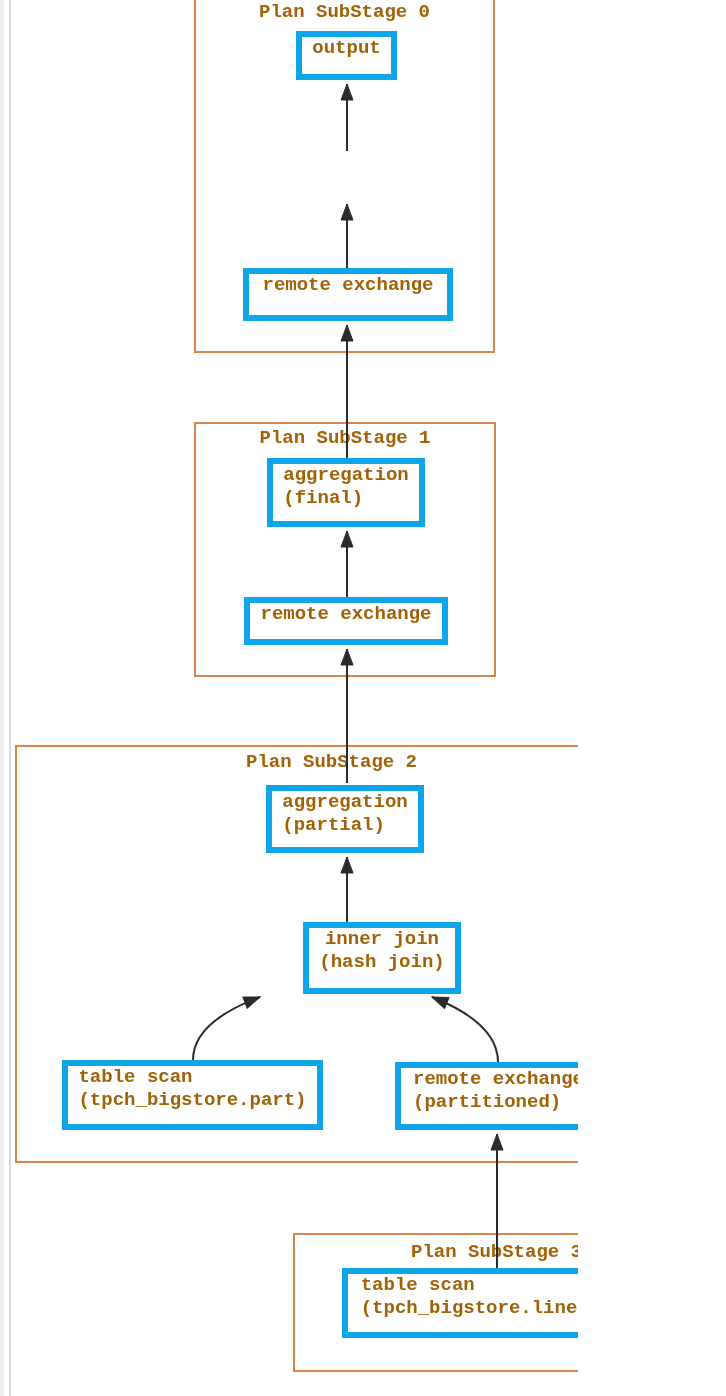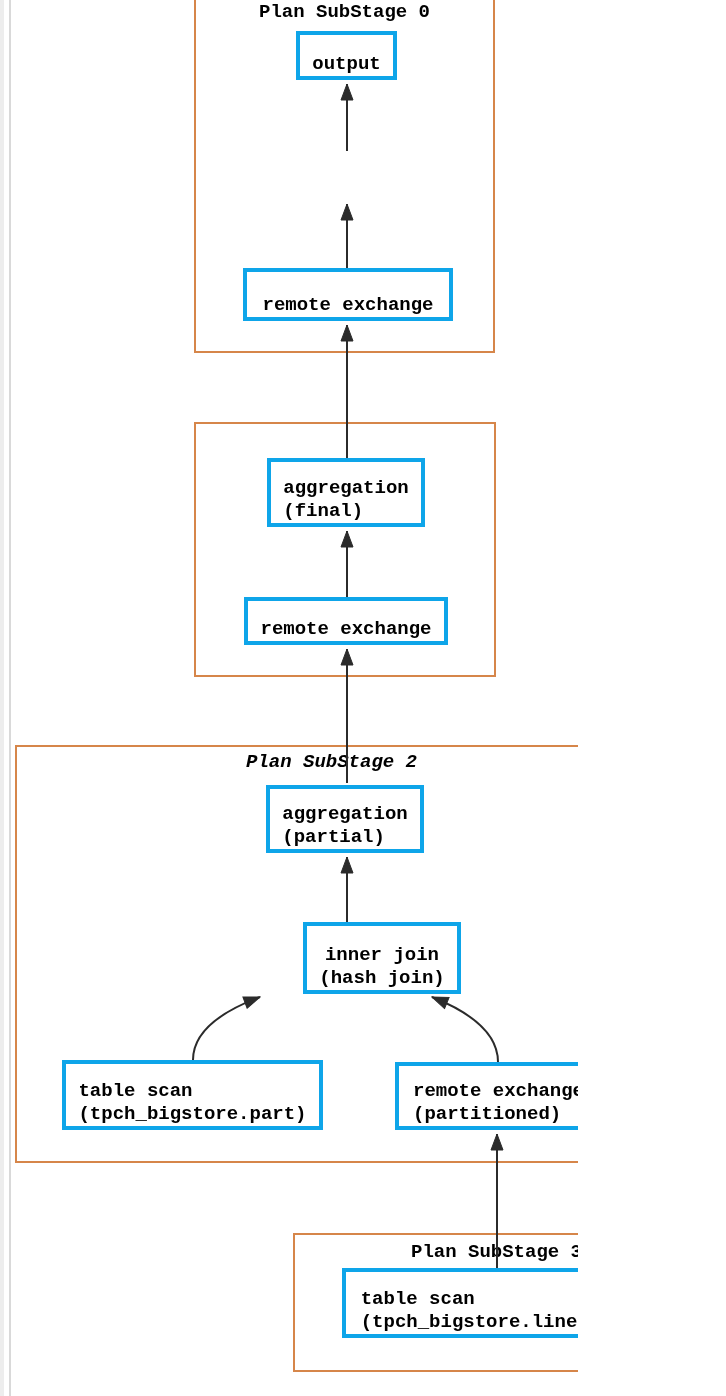--- a/index.html
+++ b/index.html
@@ -7,21 +7,21 @@
     padding: 0;
     background: #ffffff;
   }
   .canvas {
     position: relative;
     width: 578px;
     height: 1396px;
     background: #ffffff;
     overflow: hidden;
     font-family: "Liberation Mono", "DejaVu Sans Mono", monospace;
-    color: #000000;
+    color: #a16207;
   }
   
   .page-gutter {
     position: absolute;
     left: 0; top: 0;
     width: 4px; height: 1396px;
     background: #ededed;
   }
   .page-border-line {
     position: absolute;
@@ -40,25 +40,25 @@
     position: absolute;
     font-size: 19px;
     font-weight: bold;
     text-align: center;
     white-space: pre;
     line-height: 22px;
   }
   
   .node {
     position: absolute;
-    border: 4px solid #0ea5e9;
+    border: 6px solid #0ea5e9;
     background: #ffffff;
     box-sizing: border-box;
     display: flex;
-    align-items: flex-end;
+    align-items: flex-start;
     justify-content: center;
   }
   .node .label {
     font-size: 19px;
     font-weight: bold;
     line-height: 23px;
     white-space: pre;
     text-align: left;
   }
   .node.center .label {
@@ -76,23 +76,24 @@
 
 <div class="canvas">
 
   <div class="page-gutter"></div>
   <div class="page-border-line"></div>
 
   <div class="cluster" style="left:194px; top:-8px; width:301px; height:361px;"></div>
   <div class="cluster-title" style="left:194px; top:1px; width:301px;">Plan SubStage 0</div>
 
   <div class="cluster" style="left:194px; top:422px; width:302px; height:255px;"></div>
+  <div class="cluster-title" style="left:194px; top:427px; width:302px;">Plan SubStage 1</div>
 
   <div class="cluster" style="left:15px; top:745px; width:633px; height:418px;"></div>
-  <div class="cluster-title" style="left:15px; top:751px; width:633px;font-style:italic;">Plan SubStage 2</div>
+  <div class="cluster-title" style="left:15px; top:751px; width:633px;">Plan SubStage 2</div>
 
   <div class="cluster" style="left:293px; top:1233px; width:407px; height:139px;"></div>
   <div class="cluster-title" style="left:293px; top:1241px; width:407px;">Plan SubStage 3</div>
 
   <div class="node center" style="left:296px; top:31px; width:101px; height:49px;">
     <div class="label">output</div>
   </div>
   <div class="node center" style="left:243px; top:268px; width:210px; height:53px;">
     <div class="label">remote exchange</div>
   </div>

